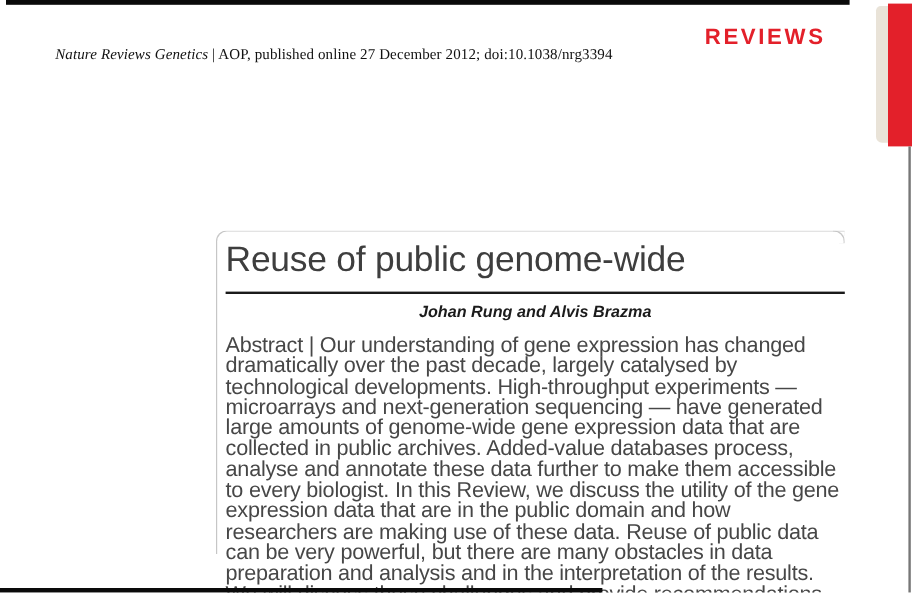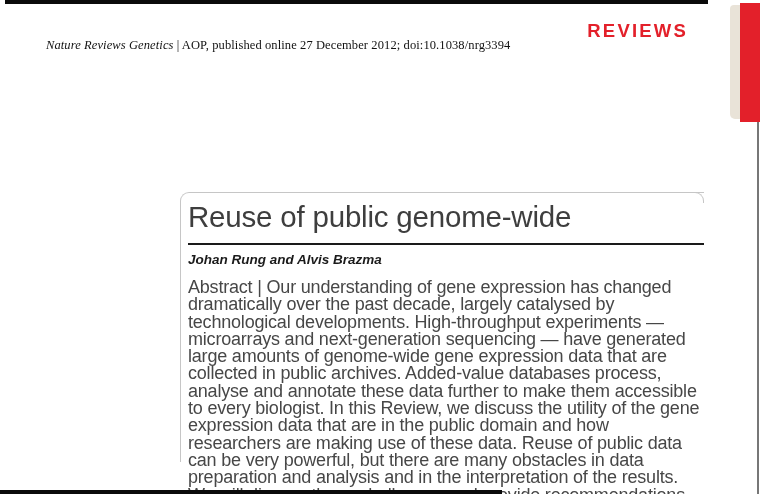--- a/index.html
+++ b/index.html
@@ -67,21 +67,21 @@
     font-size:29.5px;line-height:32px;font-weight:400;
     letter-spacing:-0.2px;color:#3e3e3e;
   }
   .article-title span{display:block;}
   .title-rule{
     margin-top:10px;
     width:516px;height:2px;background:#1a1a1a;
   }
   .authors{
     margin:7px 0 0 0;
-    font-size:13.5px;font-weight:700;font-style:italic;color:#1b1b1b;
+    font-size:13.5px;font-weight:700;font-style:italic;color:#1b1b1b;text-align:center;
   }
   .abstract{
     margin:12px 0 0 0;
     width:518px;
     font-size:18px;line-height:17.3px;letter-spacing:-0.2px;
     color:#474747;
   }
 </style>
 </head>
 <body>

